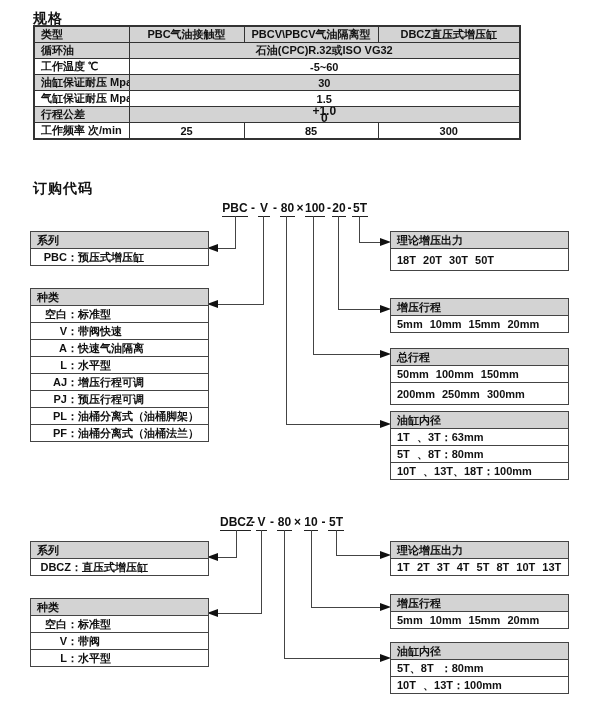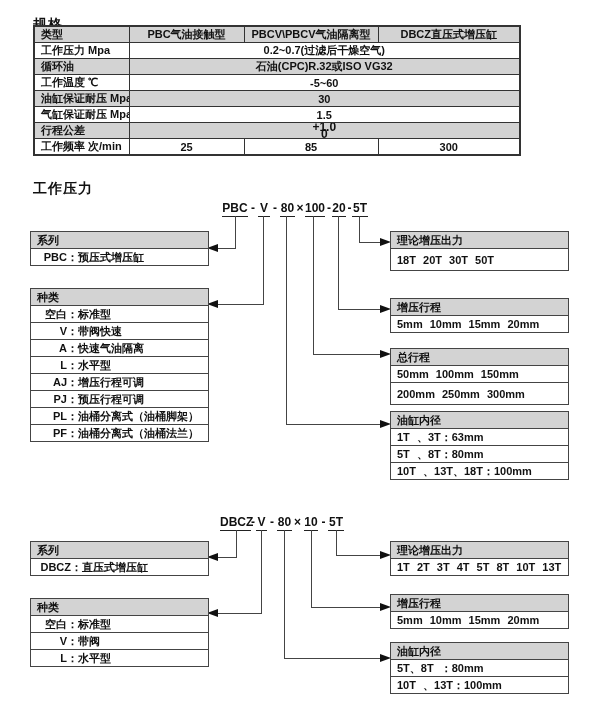--- a/index.html
+++ b/index.html
@@ -43,40 +43,36 @@
   .vline { position:absolute; width:1px; background:#444; }
   .hline { position:absolute; height:1px; background:#444; }
   .arr-l { position:absolute; width:0; height:0; border-top:4px solid transparent; border-bottom:4px solid transparent; border-right:11px solid #111; }
   .arr-r { position:absolute; width:0; height:0; border-top:4px solid transparent; border-bottom:4px solid transparent; border-left:11px solid #111; }
 </style>
 </head>
 <body>
 
 <div class="page">
 
-  <div class="h1" style="left:33px; top:16px;">规格</div>
+  <div class="h1" style="left:33px; top:10px;">规格</div>
 
   <table class="spec">
     <colgroup>
         <col style="width:95px">
         <col style="width:115px">
         <col style="width:134px">
         <col style="width:142px">
       </colgroup>
     <tbody>
         <tr class="gray">
       <td class="lbl">类型</td>
       <td class="ctr">PBC气油接触型</td>
       <td class="ctr">PBCV\PBCV气油隔离型</td>
       <td class="ctr">DBCZ直压式增压缸</td>
     </tr>
-    <tr>
-      <td class="lbl">工作压力  Mpa</td>
-      <td class="ctr" colspan="3">0.2~0.7(过滤后干燥空气)</td>
-    </tr>
     <tr class="gray">
       <td class="lbl">循环油</td>
       <td class="ctr" colspan="3">石油(CPC)R.32或ISO VG32</td>
     </tr>
     <tr>
       <td class="lbl">工作温度  ℃</td>
       <td class="ctr" colspan="3">-5~60</td>
     </tr>
     <tr class="gray">
       <td class="lbl">油缸保证耐压 Mpa</td>
@@ -97,21 +93,21 @@
     </tr>
     <tr>
       <td class="lbl">工作频率  次/min</td>
       <td class="ctr">25</td>
       <td class="ctr">85</td>
       <td class="ctr">300</td>
     </tr>
   </tbody>
     </table>
 
-  <div class="h1" style="left:33px; top:180px;">工作压力</div>
+  <div class="h1" style="left:33px; top:180px;">订购代码</div>
 
   <span class="tok" style="left:222px; top:202px; width:26px;">PBC</span>
   <span class="sep" style="left:248px; top:202px; width:10px;">-</span>
   <span class="tok" style="left:258px; top:202px; width:12px;">V</span>
   <span class="sep" style="left:270px; top:202px; width:10px;">-</span>
   <span class="tok" style="left:280px; top:202px; width:15px;">80</span>
   <span class="sep" style="left:295px; top:202px; width:10px;">×</span>
   <span class="tok" style="left:305px; top:202px; width:20px;">100</span>
   <span class="sep" style="left:325px; top:202px; width:8px;">-</span>
   <span class="tok" style="left:332px; top:202px; width:14px;">20</span>

